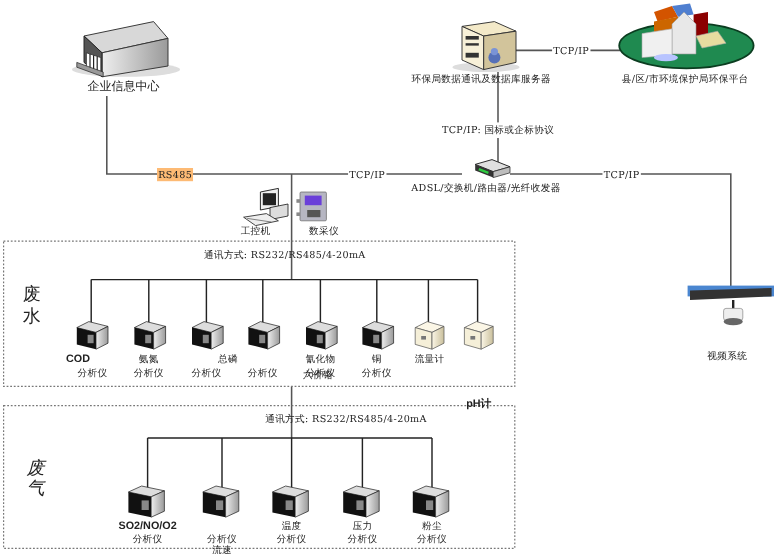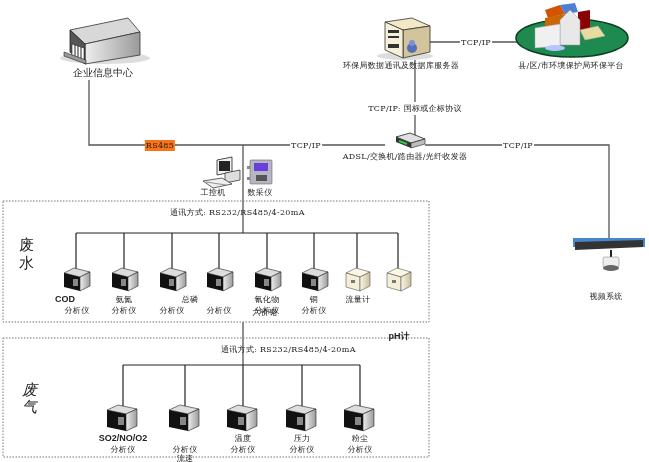--- a/index.html
+++ b/index.html
@@ -213,24 +213,24 @@
       <rect x="11" y="12" width="6" height="8" fill="#888"></rect>
     </g>
   </g>
 </svg>
 
 <div class="lbl center" style="left:103px;top:67px;font-size:10px;">企业信息中心</div>
 <div class="lbl center lbl-sm" style="left:401px;top:60px;">环保局数据通讯及数据库服务器</div>
 <div class="lbl center lbl-sm" style="left:571px;top:60px;">县/区/市环境保护局环保平台</div>
 <div class="lbl center lbl-sm" style="left:405px;top:151px;">ADSL/交换机/路由器/光纤收发器</div>
 <div class="lbl center lbl-sm" style="left:213px;top:187px;">工控机</div>
-<div class="lbl center lbl-sm" style="left:260px;top:187px;">数采仪</div>
+<div class="lbl center lbl-sm" style="left:270px;top:187px;">数采仪</div>
 <div class="lbl center lbl-sm" style="left:606px;top:291px;">视频系统</div>
 
-<div class="lbl center lbl-sm" style="left:160px;top:140px;background:#f97316;padding:0 1px;">RS485</div>
+<div class="lbl center lbl-sm" style="left:146px;top:140px;background:#fdba74;padding:0 1px;">RS485</div>
 <div class="lbl center lbl-sm" style="left:306px;top:140px;background:#fff;padding:0 1px;">TCP/IP</div>
 <div class="lbl center lbl-sm" style="left:476px;top:37px;background:#fff;padding:0 1px;">TCP/IP</div>
 <div class="lbl center lbl-sm" style="left:415px;top:102px;background:#fff;padding:1px 2px;">TCP/IP: 国标或企标协议</div>
 <div class="lbl center lbl-sm" style="left:518px;top:140px;background:#fff;padding:0 1px;">TCP/IP</div>
 
 <div class="lbl big" style="left:19px;top:236px;">废</div>
 <div class="lbl big" style="left:19px;top:254px;">水</div>
 <div class="lbl lbl-sm" style="left:170px;top:207px;">通讯方式: RS232/RS485/4-20mA</div>
 
 <div class="lbl center bold" style="left:65px;top:294px;font-size:9px;">COD</div>

